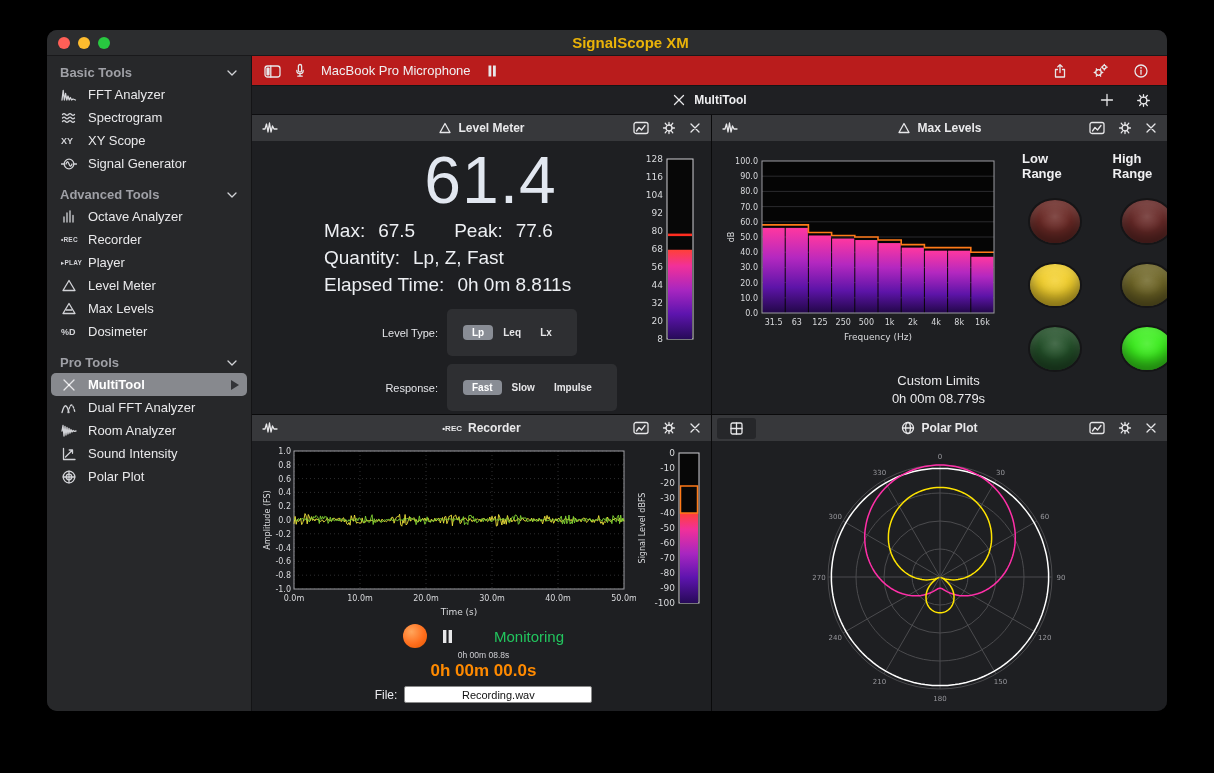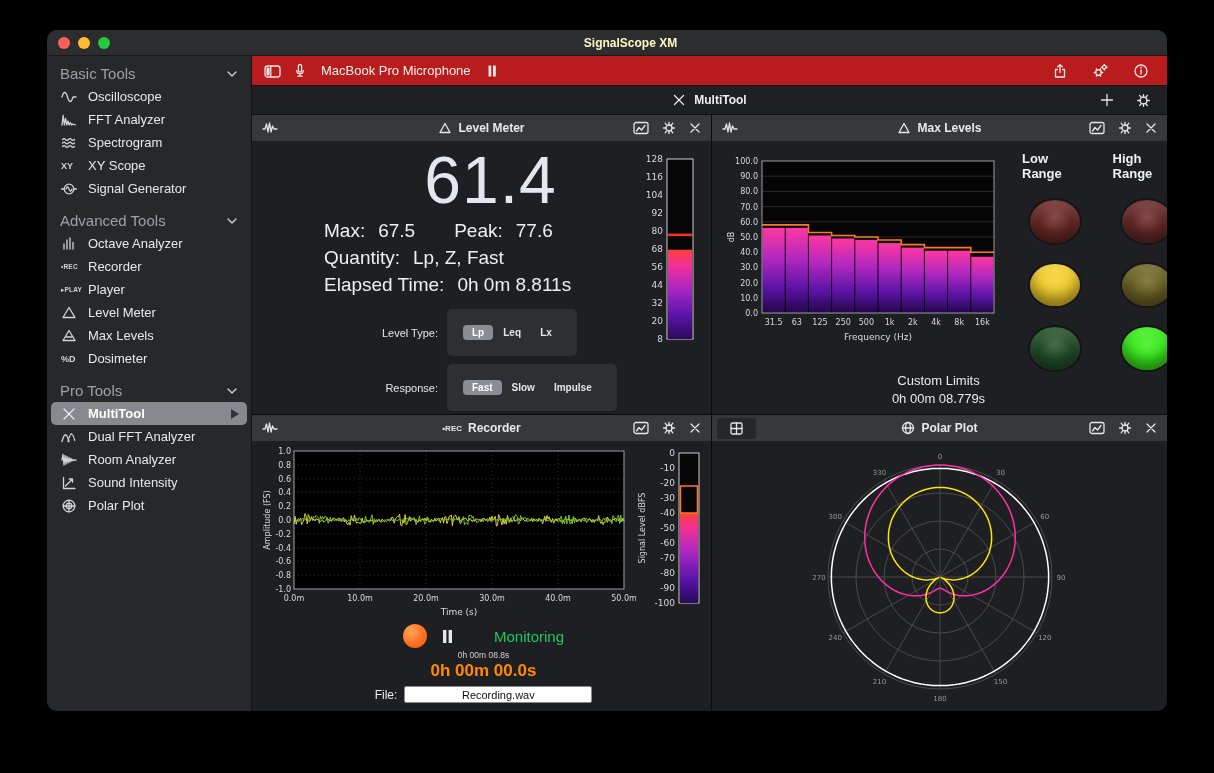--- a/index.html
+++ b/index.html
@@ -5,27 +5,27 @@
   *{margin:0;padding:0;box-sizing:border-box;}
   html,body{width:1214px;height:773px;background:#000;overflow:hidden;
     font-family:"Liberation Sans","DejaVu Sans",sans-serif;}
   .window{position:absolute;left:47px;top:30px;width:1120px;height:681px;background:#202124;
     border-radius:10px;overflow:hidden;box-shadow:0 28px 70px rgba(0,0,0,.75);display:flex;flex-direction:column;}
   
   .titlebar{height:26px;flex:0 0 26px;background:#2c2d2f;border-bottom:1px solid #19191b;position:relative;display:flex;align-items:center;}
   .traffic{display:flex;gap:8px;margin-left:11px;z-index:2;}
   .tl{width:12px;height:12px;border-radius:50%;}
   .tl.red{background:#ff5f57}.tl.yellow{background:#febc2e}.tl.green{background:#28c840}
-  .title{position:absolute;left:0;right:0;text-align:center;font-size:12px;font-weight:bold;color:#fef9c3;margin-left:47px;}
+  .title{position:absolute;left:0;right:0;text-align:center;font-size:15px;font-weight:bold;color:#eab308;margin-left:47px;}
   .content{flex:1;display:flex;min-height:0;}
   
   .sidebar{width:205px;flex:0 0 205px;background:#27282a;border-right:1px solid #141416;padding-top:6px;overflow:hidden;}
   .sb-section{margin-bottom:9px;}
   .sb-head{display:flex;align-items:center;justify-content:space-between;padding:3px 14px 3px 13px;}
-  .sb-head-label{font-size:15px;font-weight:normal;color:#9fa0a6;}
+  .sb-head-label{font-size:13px;font-weight:bold;color:#9fa0a6;}
   .sb-item{display:flex;align-items:center;height:23px;padding-left:10px;margin:0 4px;border-radius:5px;}
   .sb-item.selected{background:#87898e;}
   .sb-item.selected .sb-label{color:#fff;font-weight:bold;}
   .sb-ico{width:27px;flex:0 0 27px;display:flex;align-items:center;color:#d2d3d7;}
   .sb-ico.t1{font-size:6.5px;font-weight:bold;letter-spacing:.2px;}
   .sb-ico.t2{font-size:9px;font-weight:bold;}
   .sb-label{font-size:13px;color:#e8e8ea;white-space:nowrap;}
   .sb-play{margin-left:auto;margin-right:8px;width:0;height:0;border-left:8px solid #333438;border-top:5px solid transparent;border-bottom:5px solid transparent;}
   .icon{stroke:#d2d3d7;fill:none;stroke-width:1.3;stroke-linecap:round;stroke-linejoin:round;display:block;}
   .icon.w{stroke:#e7e7e9;}
@@ -112,28 +112,20 @@
       <div class="sb-section">
         <div class="sb-head">
           <span class="sb-head-label">Basic Tools</span>
           <svg class="icon" width="10" height="6">
               <polyline points="1,1 5,5 9,1"></polyline>
             </svg>
         </div>
         <div class="sb-item">
           <span class="sb-ico">
               <svg class="icon" width="16" height="16">
-                <path d="M1 8C2.7 2 4.8 2 6.5 8C8.2 14 10.3 14 12 8L15 8"></path>
-              </svg>
-            </span>
-          <span class="sb-label">Oscilloscope</span>
-        </div>
-        <div class="sb-item">
-          <span class="sb-ico">
-              <svg class="icon" width="16" height="16">
                 <polyline points="1,13 2.2,3.5 3.4,13 4.6,6.5 5.8,13 7,9 8.2,13 9.4,10.5 10.6,13 12,12 14.5,13"></polyline>
               </svg>
             </span>
           <span class="sb-label">FFT Analyzer</span>
         </div>
         <div class="sb-item">
           <span class="sb-ico">
               <svg class="icon" width="16" height="16" stroke-width="1.1">
                 <path d="M1.5 4.5Q3 2.8 4.5 4.5T7.5 4.5T10.5 4.5T13.5 4.5"></path>
                 <path d="M1.5 8Q3 6.3 4.5 8T7.5 8T10.5 8T13.5 8"></path>

